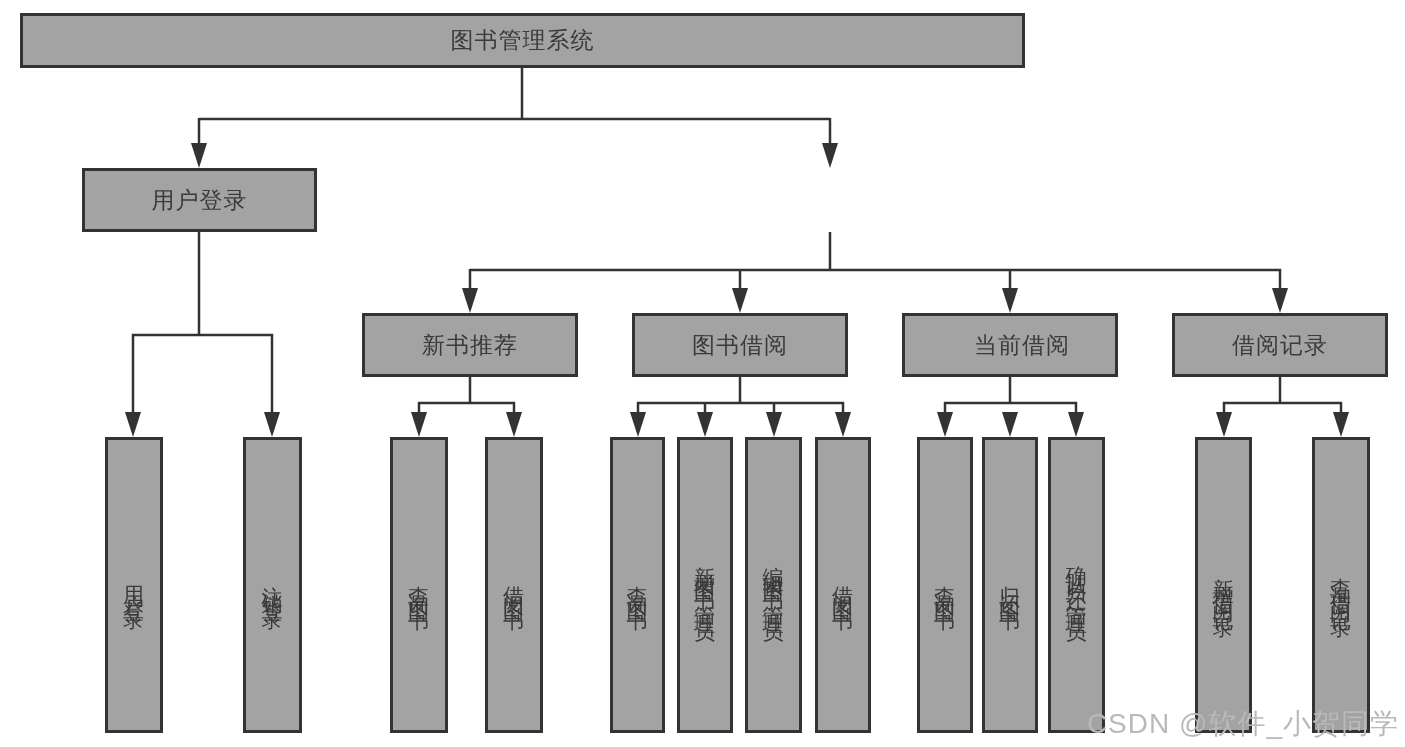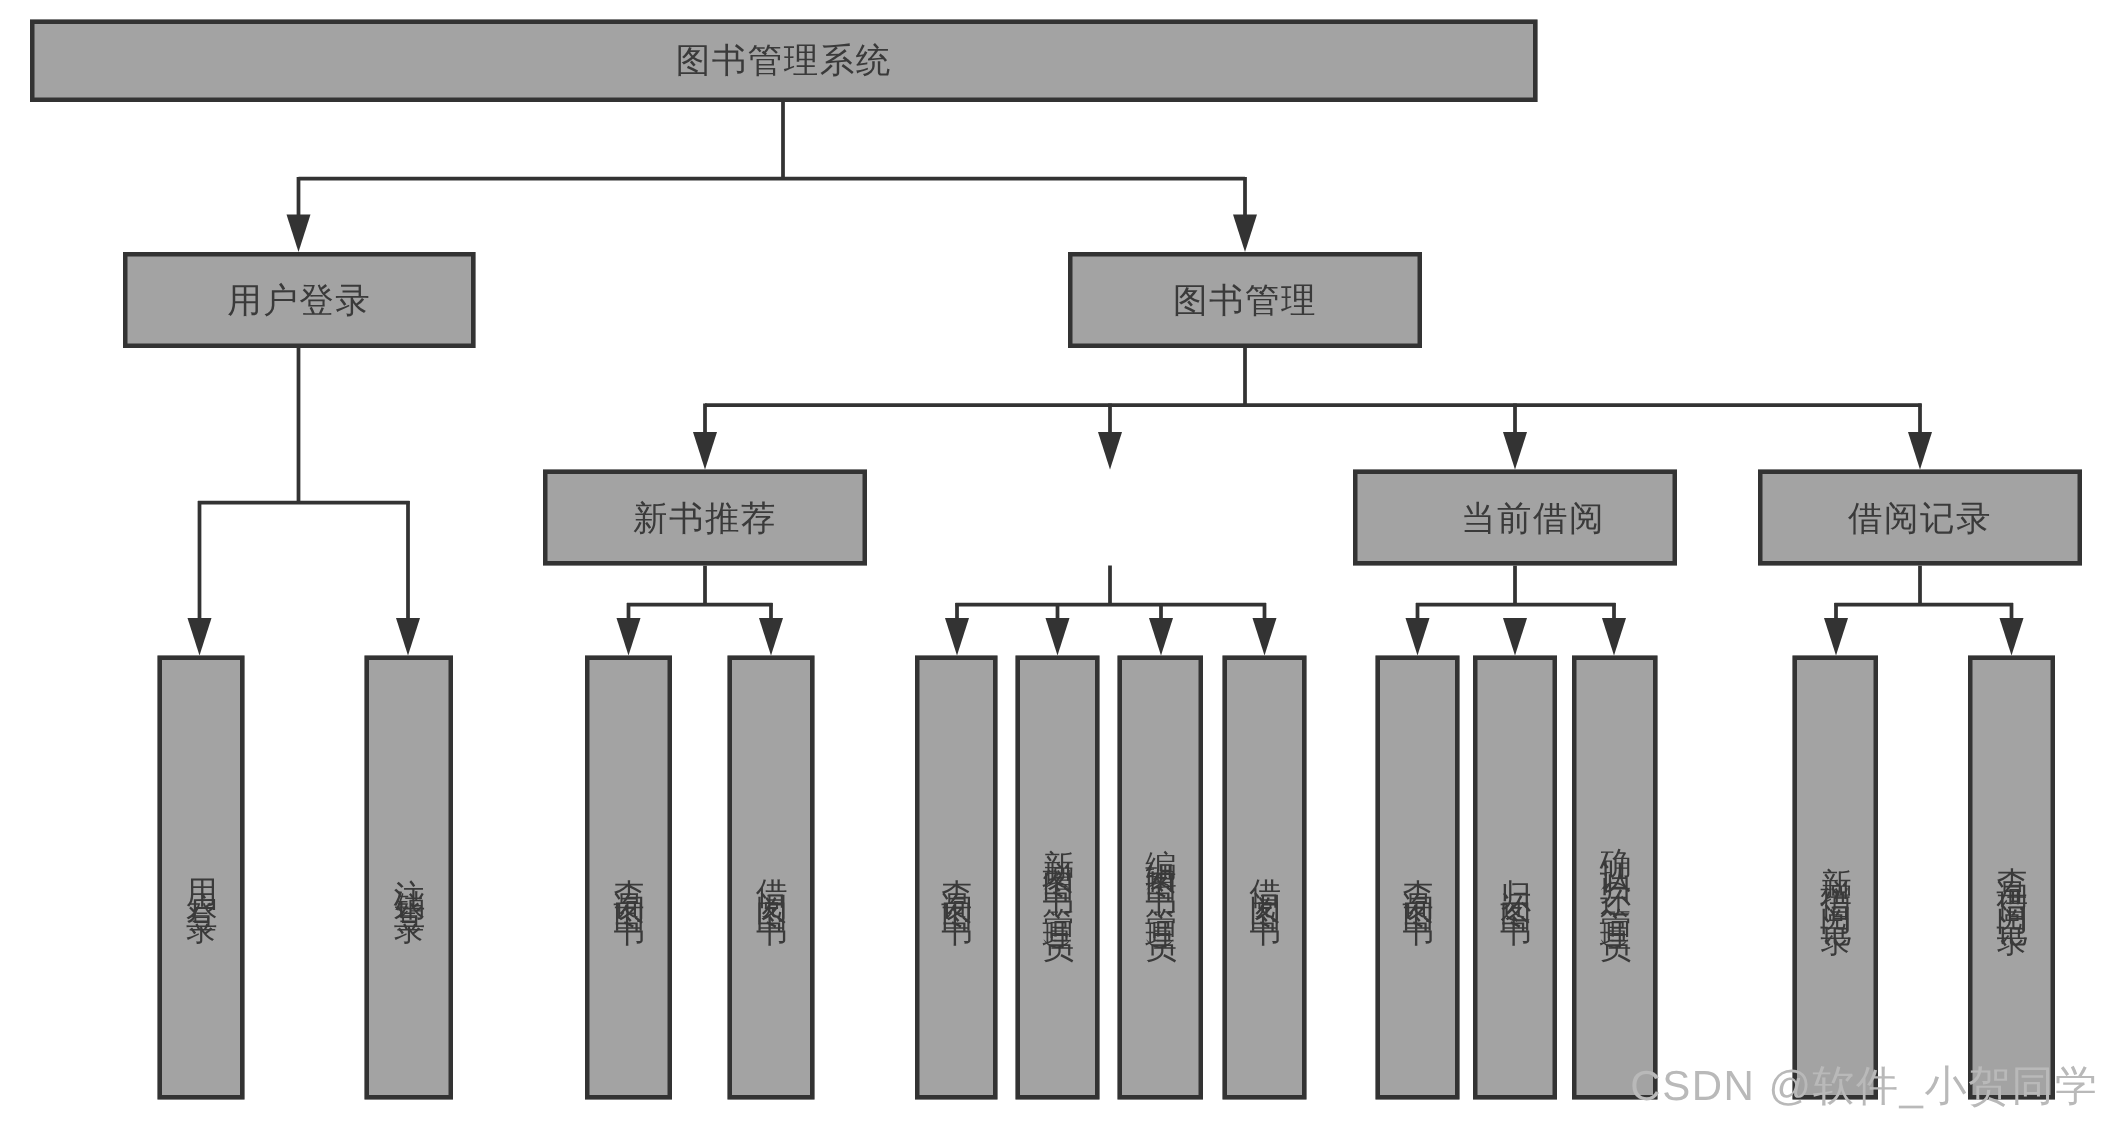--- a/index.html
+++ b/index.html
@@ -104,23 +104,23 @@
       <polygon points="1002,412 1018,412 1010,437"></polygon>
       <polygon points="1068,412 1084,412 1076,437"></polygon>
       <polygon points="1216,412 1232,412 1224,437"></polygon>
       <polygon points="1333,412 1349,412 1341,437"></polygon>
     </g>
   </svg>
 
   <div class="box h-label" style="left:20px;top:13px;width:1005px;height:55px;">图书管理系统</div>
 
   <div class="box h-label" style="left:82px;top:168px;width:235px;height:64px;">用户登录</div>
-  <div class="box h-label" style="left:712px;top:168px;width:236px;height:64px;">图书管理</div>
 
   <div class="box h-label" style="left:362px;top:313px;width:216px;height:64px;">新书推荐</div>
+  <div class="box h-label" style="left:632px;top:313px;width:216px;height:64px;">图书借阅</div>
   <div class="box h-label" style="left:902px;top:313px;width:216px;height:64px;padding-left:24px;">当前借阅</div>
   <div class="box h-label" style="left:1172px;top:313px;width:216px;height:64px;">借阅记录</div>
 
   <div class="box leaf" style="left:105px;top:437px;width:58px;height:296px;">用户登录</div>
   <div class="box leaf" style="left:243px;top:437px;width:59px;height:296px;">注销登录</div>
 
   <div class="box leaf" style="left:390px;top:437px;width:58px;height:296px;">查询图书</div>
   <div class="box leaf" style="left:485px;top:437px;width:58px;height:296px;">借阅图书</div>
 
   <div class="box leaf" style="left:610px;top:437px;width:55px;height:296px;">查询图书</div>

